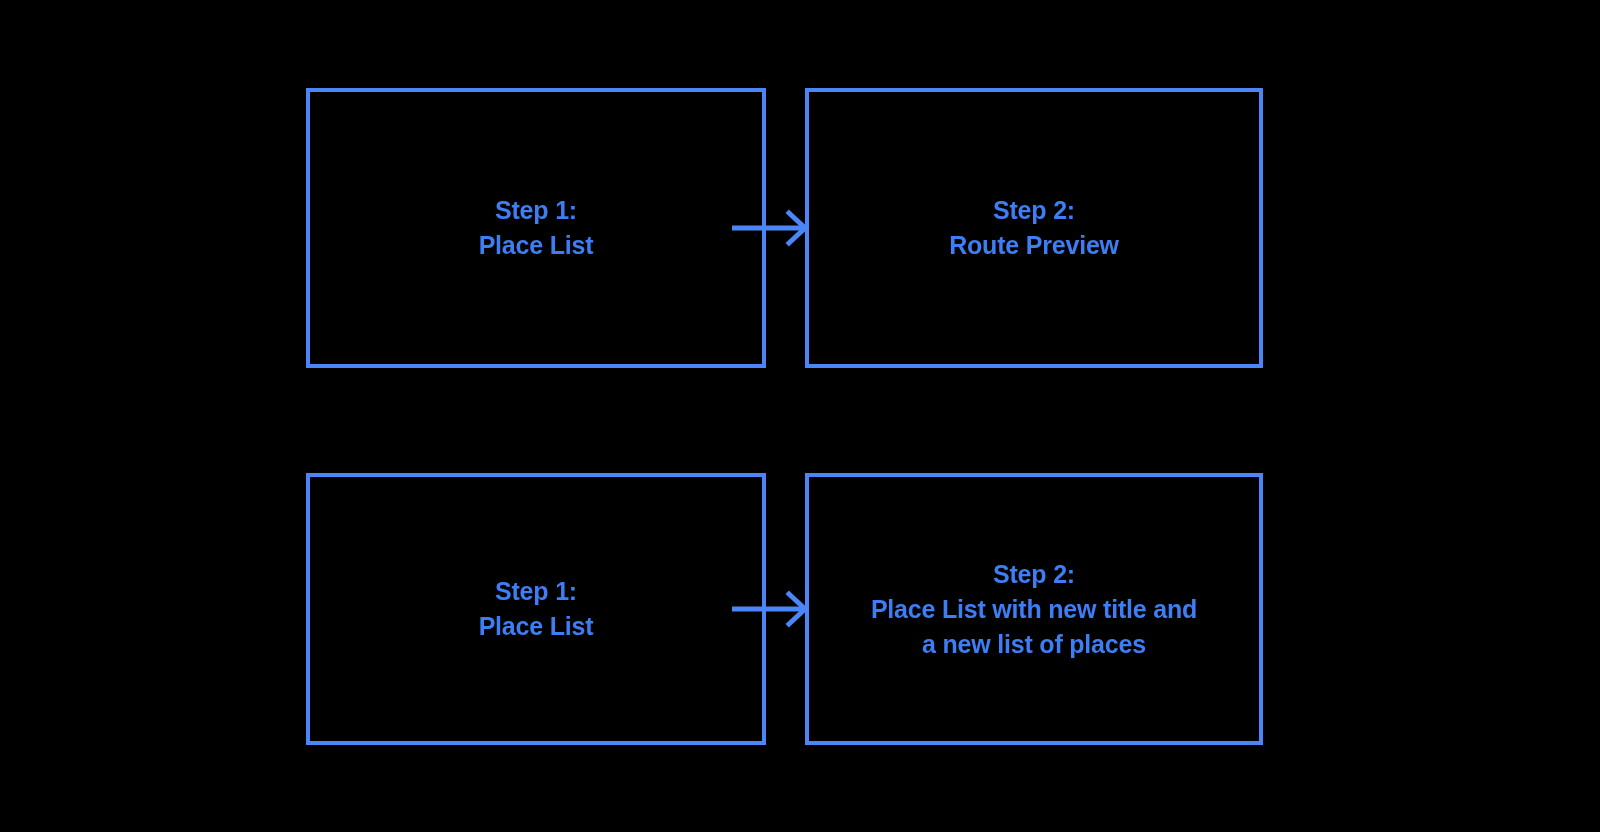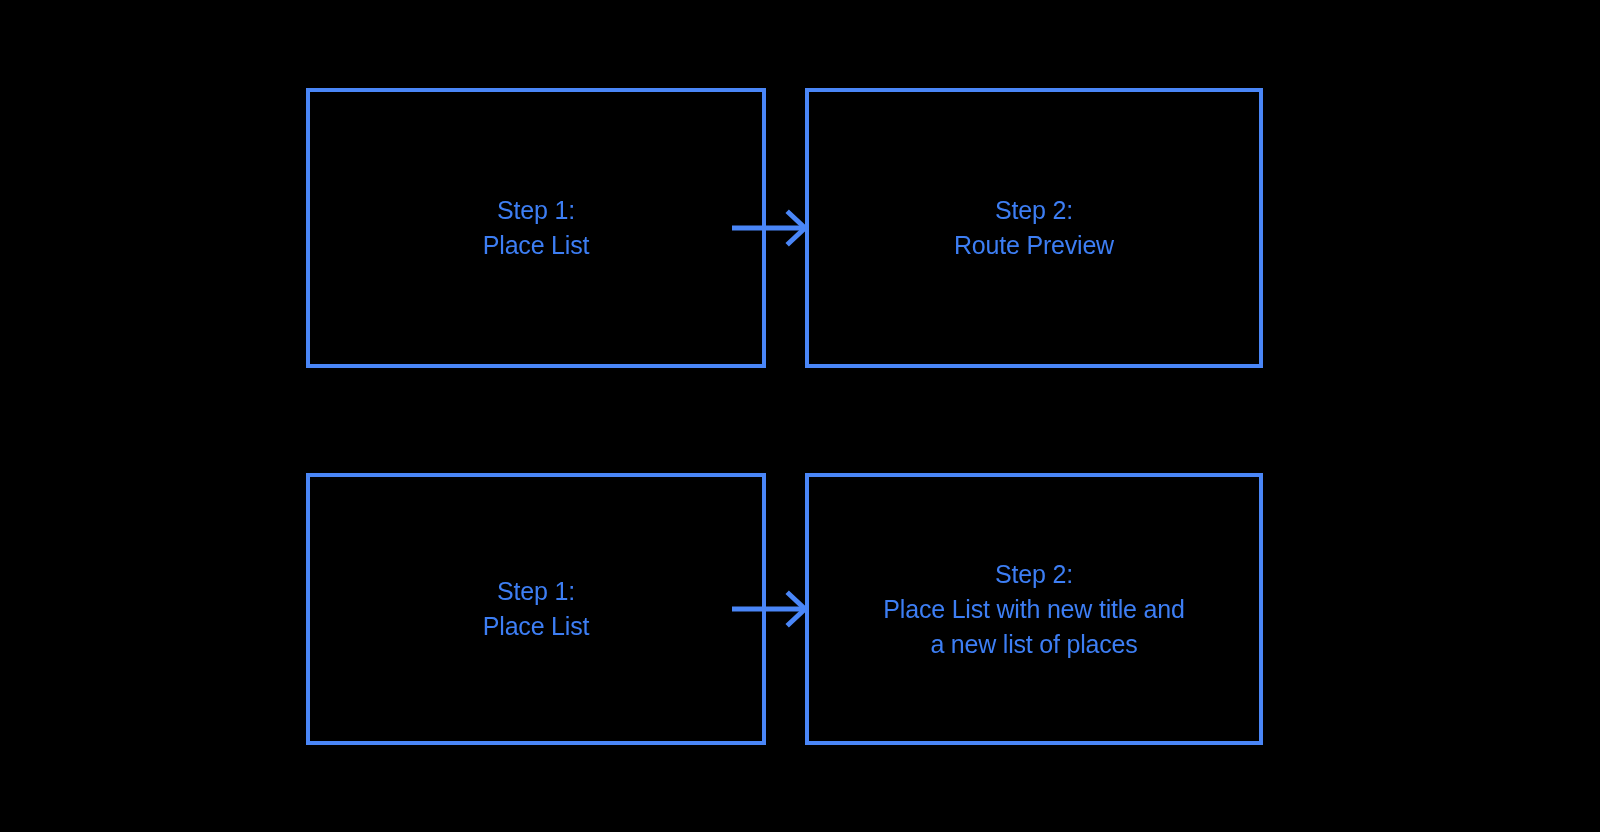--- a/index.html
+++ b/index.html
@@ -44,21 +44,21 @@
   }
 
   .step-box.size-a { width: 460px; height: 280px; }
   .step-box.size-b { width: 458px; height: 280px; }
   .step-box.size-c { width: 460px; height: 272px; }
   .step-box.size-d { width: 458px; height: 272px; }
 
   .step-label {
     color: #3d7ef4;
     font-family: "Liberation Sans", sans-serif;
-    font-weight: normal;
+    font-weight: bold;
     font-size: 25px;
     line-height: 35px;
     text-align: center;
     letter-spacing: -0.2px;
     white-space: pre-line;
     margin: 0;
     padding: 0 6px;
   }
 
   

